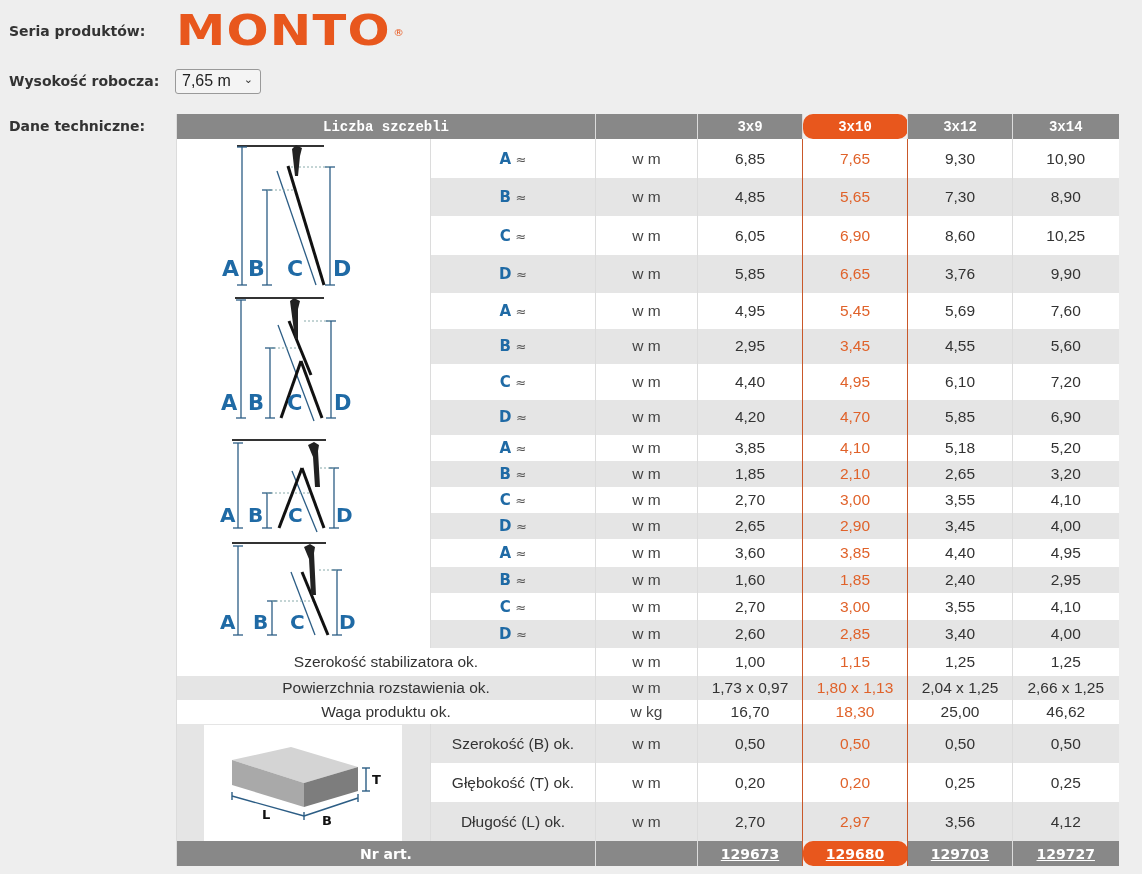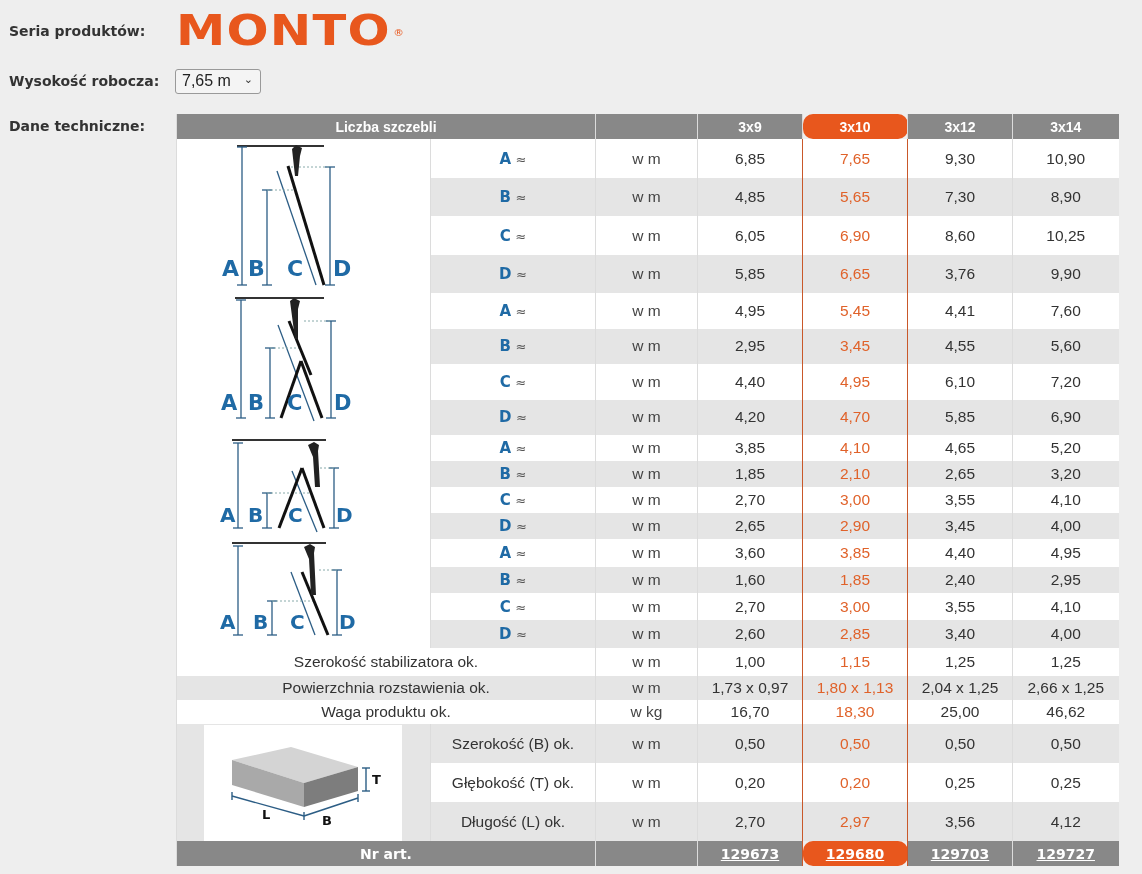--- a/index.html
+++ b/index.html
@@ -36,21 +36,21 @@
     border-collapse:collapse; table-layout:fixed;
     width:942px;
     font-size:15.5px;
   }
   table.spec td, table.spec th {
     padding:0; text-align:center; vertical-align:middle;
     border-left:1px solid #dcdcdc;
   }
   table.spec th {
     background:#888888; color:#fff; font-weight:bold; height:25px;
-    font-family:Liberation Sans, sans-serif; font-size:14px;
+    font-family:Liberation Mono, monospace; font-size:14px;
   }
   table.spec th.hl, table.spec td.hlnr { background:#e8571d;border-radius:10px; }
   tr.w td { background:#ffffff; }
   tr.g td { background:#e5e5e5; }
   td.img { background:#ffffff !important; }
   td.imgbox { background:#e5e5e5 !important; }
   td.v { color:#333; }
   td.hl { color:#e0622a; border-left:1px solid #c9582a !important; border-right:1px solid #c9582a !important; }
   td.key { font-family:"DejaVu Sans", sans-serif; font-size:14px; }
   td.key b { color:#1f6aa5; font-size:15px; }
@@ -174,21 +174,21 @@
 <path d="M86 8 l4 -3 l6 3 l-2 8 l0 30 l-3 0 z" fill="#222"></path>
 <text x="17" y="117" font-family="DejaVu Sans" font-weight="bold" font-size="21" fill="#1f6aa5">A</text>
             <text x="44" y="117" font-family="DejaVu Sans" font-weight="bold" font-size="21" fill="#1f6aa5">B</text>
             <text x="83" y="117" font-family="DejaVu Sans" font-weight="bold" font-size="21" fill="#1f6aa5">C</text>
             <text x="130" y="117" font-family="DejaVu Sans" font-weight="bold" font-size="21" fill="#1f6aa5">D</text>
           </svg></td>
         <td class="key"><b>A</b> <span>≈</span></td>
         <td class="unit">w m</td>
         <td class="v">4,95</td>
         <td class="v hl">5,45</td>
-        <td class="v">4,41</td>
+        <td class="v">5,69</td>
         <td class="v">7,60</td>
       </tr>
       <tr class="g" style="height: 35px;">
         <td class="key"><b>B</b> <span>≈</span></td>
         <td class="unit">w m</td>
         <td class="v">2,95</td>
         <td class="v hl">3,45</td>
         <td class="v">4,55</td>
         <td class="v">5,60</td>
       </tr>
@@ -230,21 +230,21 @@
 <path d="M104 10 l6 -3 l5 3 l-1 6 l2 36 l-5 0 l-2 -30 z" fill="#222"></path>
 <text x="16" y="87" font-family="DejaVu Sans" font-weight="bold" font-size="20" fill="#1f6aa5">A</text>
             <text x="44" y="87" font-family="DejaVu Sans" font-weight="bold" font-size="20" fill="#1f6aa5">B</text>
             <text x="84" y="87" font-family="DejaVu Sans" font-weight="bold" font-size="20" fill="#1f6aa5">C</text>
             <text x="132" y="87" font-family="DejaVu Sans" font-weight="bold" font-size="20" fill="#1f6aa5">D</text>
           </svg></td>
         <td class="key"><b>A</b> <span>≈</span></td>
         <td class="unit">w m</td>
         <td class="v">3,85</td>
         <td class="v hl">4,10</td>
-        <td class="v">4,65</td>
+        <td class="v">5,18</td>
         <td class="v">5,20</td>
       </tr>
       <tr class="g" style="height: 25px;">
         <td class="key"><b>B</b> <span>≈</span></td>
         <td class="unit">w m</td>
         <td class="v">1,85</td>
         <td class="v hl">2,10</td>
         <td class="v">2,65</td>
         <td class="v">3,20</td>
       </tr>

